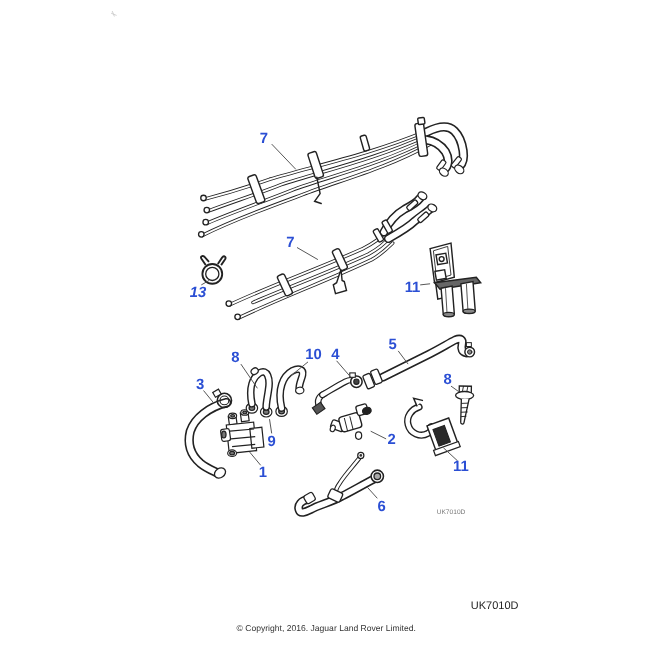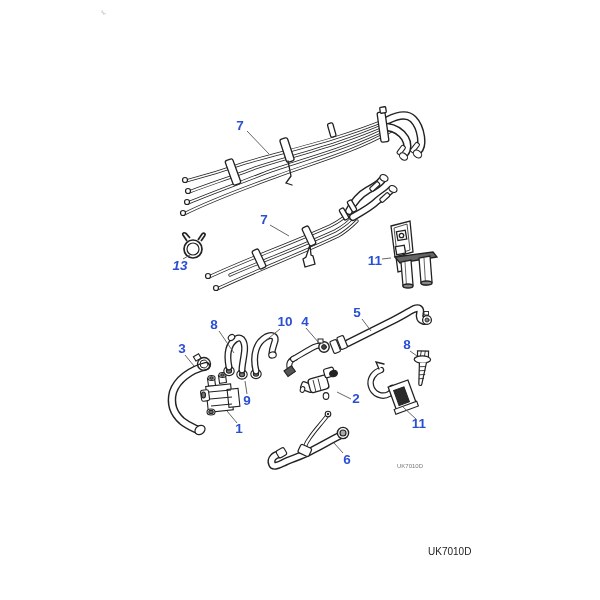--- a/index.html
+++ b/index.html
@@ -277,13 +277,14 @@
       <div class="callout" style="left: 407px; top: 345px;">8</div>
       <div class="callout" style="left: 247px; top: 401px;">9</div>
       <div class="callout" style="left: 356px; top: 399px;">2</div>
       <div class="callout" style="left: 239px; top: 429px;">1</div>
       <div class="callout" style="left: 419px; top: 424px;">11</div>
       <div class="callout" style="left: 347px; top: 460px;">6</div>
     </div>
 
 <div class="code-small" style="left:397px;top:463px;">UK7010D</div>
 <div class="code-large" style="left:428px;top:546px;">UK7010D</div>
+<div class="copyright" style="left:215px;top:567px;">© Copyright, 2016. Jaguar Land Rover Limited.</div>
 </div>
 
 </body></html>

